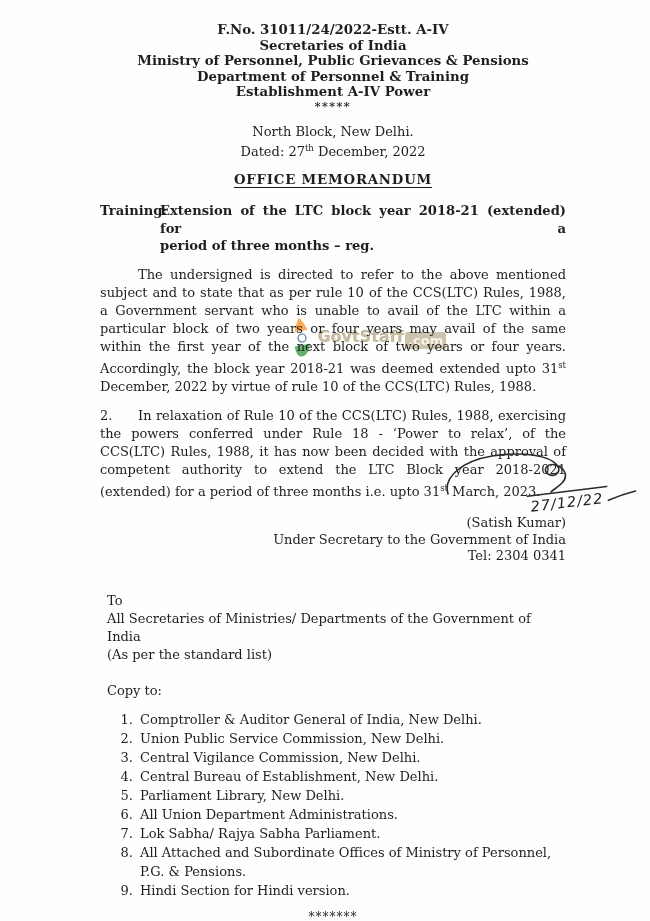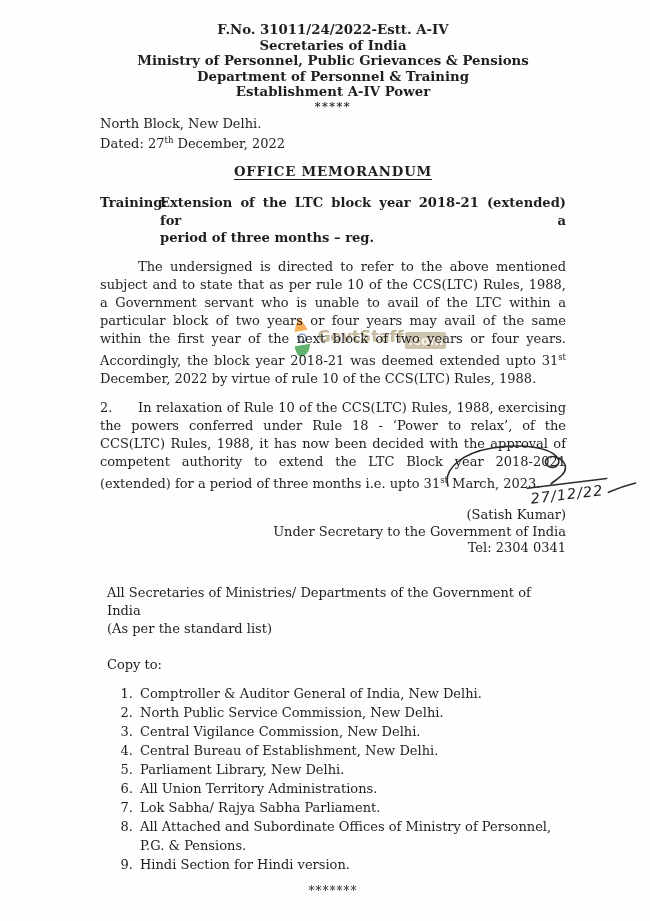--- a/index.html
+++ b/index.html
@@ -10,21 +10,21 @@
     background: #fefefe;
     font-family: "DejaVu Serif", serif;
     color: #1e1e1e;
     overflow: hidden;
   }
   .content { position: absolute; left: 100px; right: 84px; top: 22px; z-index: 1; }
 
   .doc-header { text-align: center; font-weight: bold; font-size: 13.3px; line-height: 15.6px; }
   .h-stars { font-size: 11px; letter-spacing: 1.5px; line-height: 12px; margin-top: 1px; }
 
-  .dateline { text-align: left; font-size: 13px; line-height: 16px; margin-top: 3px; }
+  .dateline { text-align: center; font-size: 13px; line-height: 16px; margin-top: 11px; }
 
   sup { font-size: 8.5px; }
 
   .om-title {
     text-align: center; font-weight: bold; font-size: 13.3px; margin-top: 12px;
     text-decoration: underline; text-underline-offset: 2.5px; letter-spacing: 0.8px;
   }
 
   .subject { position: relative; margin-top: 15px; font-weight: bold; font-size: 13.1px; line-height: 17.5px; padding-left: 60px; }
   .subject-label { position: absolute; left: 0; top: 0; }
@@ -120,33 +120,34 @@
           <text class="sig-date" x="90" y="58">27/12/22</text>
           <path class="sig-stroke" d="M 168,56 C 178,53 188,51 196,50" stroke-width="1.3"></path>
         </g>
       </svg>
       <div class="sig-name">(Satish Kumar)</div>
       <div>Under Secretary to the Government of India</div>
       <div>Tel: 2304 0341</div>
     </div>
 
     <div class="to-block">
+      <div>To</div>
       <div>All Secretaries of Ministries/ Departments of the Government of India</div>
       <div>(As per the standard list)</div>
     </div>
 
     <div class="copy-to">Copy to:</div>
 
     <ol class="copy-list">
       <li>Comptroller &amp; Auditor General of India, New Delhi.</li>
-      <li>North Public Service Commission, New Delhi.</li>
+      <li>Union Public Service Commission, New Delhi.</li>
       <li>Central Vigilance Commission, New Delhi.</li>
       <li>Central Bureau of Establishment, New Delhi.</li>
       <li>Parliament Library, New Delhi.</li>
-      <li>All Union Territory Administrations.</li>
+      <li>All Union Department Administrations.</li>
       <li>Lok Sabha/ Rajya Sabha Parliament.</li>
       <li>All Attached and Subordinate Offices of Ministry of Personnel, P.G. &amp; Pensions.</li>
       <li>Hindi Section for Hindi version.</li>
     </ol>
 
     <div class="end-stars">*******</div>
 
   </div>
 </div>
 

